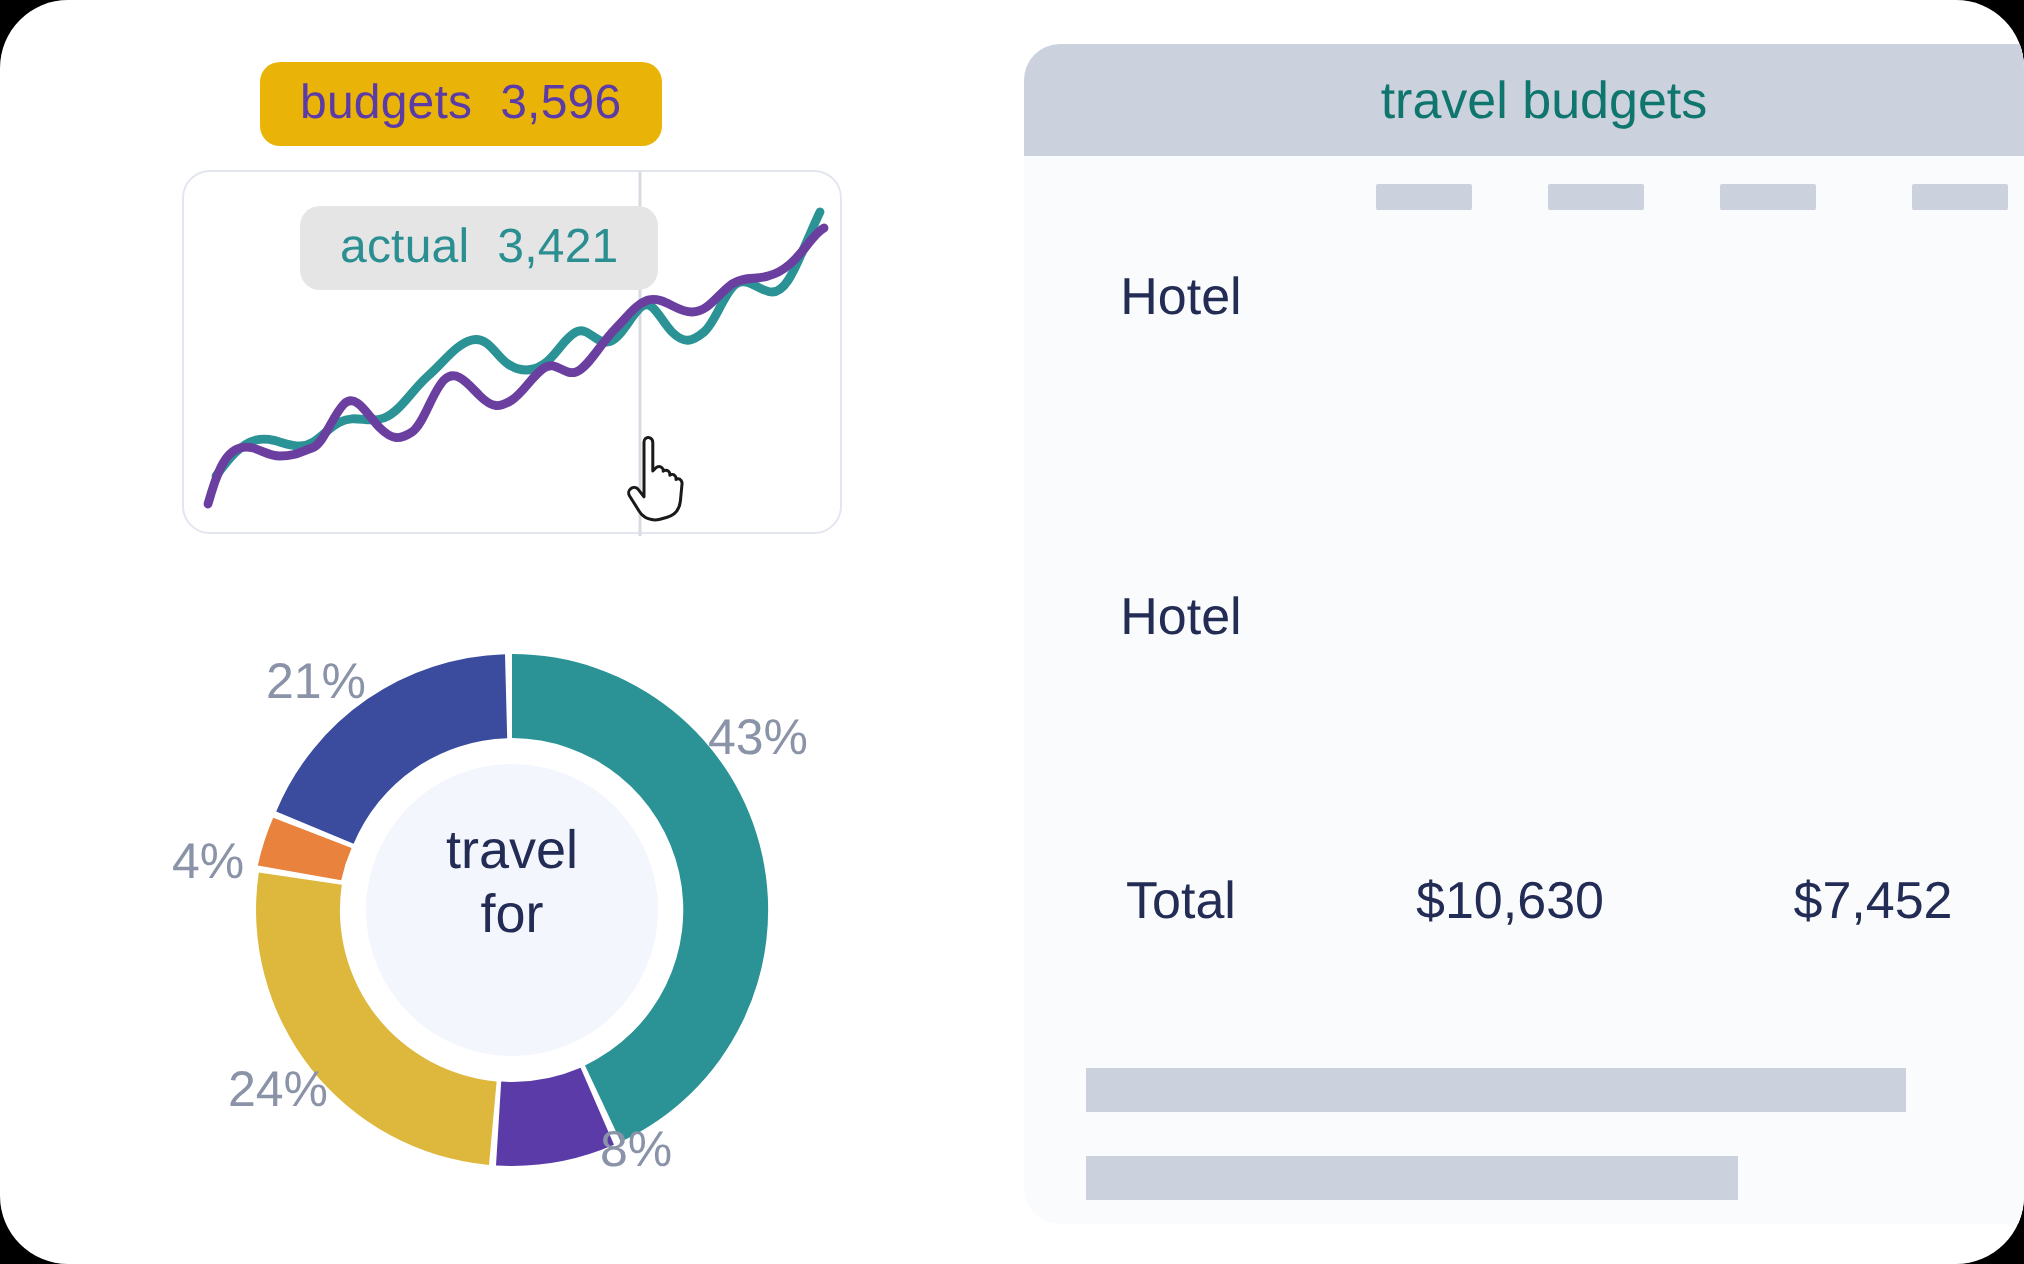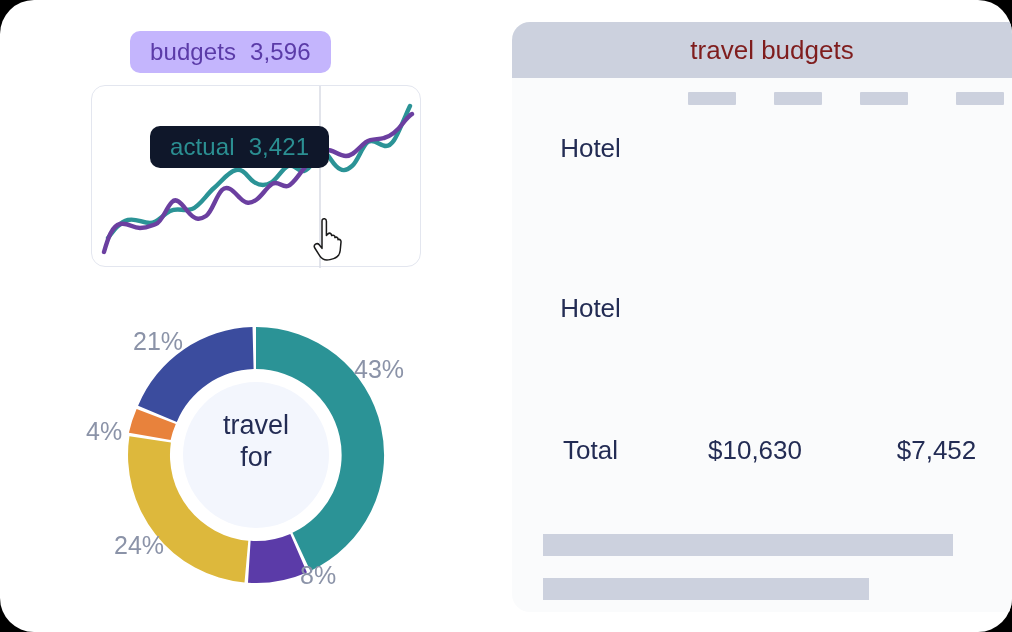--- a/index.html
+++ b/index.html
@@ -60,29 +60,28 @@
     align-items: center;
     border-radius: 10px;
     padding: 7px 20px;
     white-space: nowrap;
     font-size: 24px;
     letter-spacing: 0.1px;
   }
   #tooltip-budgets {
     left: 130px;
     top: 31px;
-    background: #c4b5fd;
+    background: #eab308;
     color: #5b3ba8;
   }
   #tooltip-actual {
     left: 150px;
     top: 103px;
-    background: #0f172a;
+    background: #e5e5e5;
     color: #2b8f92;
-    margin-top: 23px;
   }
   .tooltip-label { margin-right: 14px; }
   .tooltip-value { }
 
   
   #chart-cursor {
     position: absolute;
     left: 313px;
     top: 218px;
     width: 34px;
@@ -140,21 +139,21 @@
     position: absolute;
     left: 0; top: 0;
     width: 520px;
     height: 56px;
     background: #ccd1de;
     display: flex;
     align-items: center;
     justify-content: center;
   }
   #table-panel-title {
-    color: #7f1d1d;
+    color: #0f766e;
     font-size: 26px;
   }
 
   #budget-table {
     position: absolute;
     left: 0;
     top: 56px;
     width: 520px;
     border-collapse: collapse;
     table-layout: fixed;

